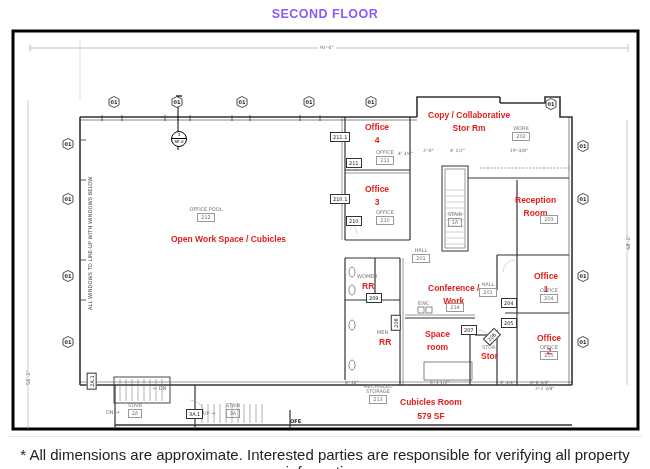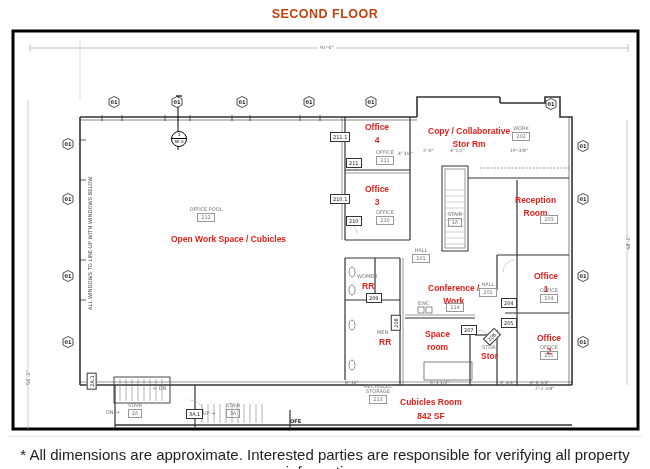--- a/index.html
+++ b/index.html
@@ -1,17 +1,17 @@
 <!DOCTYPE html>
 <html><head>
 <meta charset="utf-8">
 <style>
   html,body{margin:0;padding:0;background:#fff;}
   body{width:650px;height:469px;position:relative;overflow:hidden;font-family:"Liberation Sans",sans-serif;}
-  .title{position:absolute;left:0;top:7px;width:650px;text-align:center;font-weight:bold;font-size:12.5px;letter-spacing:0.5px;color:#c2410c;}
+  .title{position:absolute;left:0;top:7px;width:650px;text-align:center;font-weight:bold;font-size:12.5px;letter-spacing:0.5px;color:#8b5cf6;}
   svg.plan{position:absolute;left:0;top:0;}
   .red{position:absolute;color:#e0201c;font-weight:bold;font-size:8.5px;text-align:center;white-space:nowrap;line-height:1;}
   .tag{position:absolute;font-size:5px;color:#777;text-align:center;line-height:1;white-space:nowrap;font-family:"DejaVu Sans",sans-serif;}
   .tagbox{display:block;margin:1px auto 0;border:1px solid #999;padding:1px 3px;font-size:5px;color:#777;width:max-content;}
   .dim{position:absolute;font-size:4.5px;color:#666;white-space:nowrap;font-family:"DejaVu Sans",sans-serif;}
   .hex{position:absolute;width:12px;height:12px;font-size:5px;font-weight:bold;display:flex;align-items:center;justify-content:center;color:#222;font-family:"DejaVu Sans",sans-serif;}
   .hex svg{position:absolute;left:0;top:0;}
   .hex span{position:relative;}
   .footnote{position:absolute;left:0;top:446px;width:650px;text-align:center;font-size:15px;color:#222;}
   .vtext{position:absolute;font-size:5px;color:#444;transform:rotate(-90deg);transform-origin:left top;white-space:nowrap;font-family:"DejaVu Sans",sans-serif;}
@@ -272,21 +272,21 @@
 <div class="red" style="left:365px;top:183px;line-height:13px;">
   <div>Office</div>
     <div>3</div>
 </div>
 <div class="tag" style="left:370px;top:210px;width:30px;">
   <span>OFFICE</span><span class="tagbox">210</span>
 </div>
 <div class="boxlbl" style="left:346px;top:216px;">210</div>
 <div class="boxlbl" style="left:330px;top:194px;">210.1</div>
 
-<div class="red" style="left:428px;top:109px;line-height:13px;margin-top:16px;">
+<div class="red" style="left:428px;top:109px;line-height:13px;">
   <div>Copy / Collaborative</div>
     <div>Stor Rm</div>
 </div>
 <div class="tag" style="left:506px;top:126px;width:30px;">
   <span>WORK</span><span class="tagbox">202</span>
 </div>
 
 <div class="tag" style="left:440px;top:212px;width:30px;">
   <span>STAIR</span><span class="tagbox">1A</span>
 </div>
@@ -349,21 +349,21 @@
 
 <div class="boxlbl" style="left:484px;top:332px;transform:rotate(-45deg);">206</div>
 <div class="tag" style="left:482px;top:345px;">STOR</div>
 <div class="red" style="left:481px;top:352px;">Stor</div>
 
 <div class="tag" style="left:358px;top:384px;width:40px;">
   <span>MECH/ELEC</span><br><span>STORAGE</span><span class="tagbox">213</span>
 </div>
 <div class="red" style="left:400px;top:395px;line-height:14px;">
   <div>Cubicles Room</div>
-    <div>842 SF</div>
+    <div>579 SF</div>
 </div>
 
 <div class="tag" style="left:123px;top:403px;width:24px;">
   <span>STAIR</span><span class="tagbox">2A</span>
 </div>
 <div class="tag" style="left:106px;top:410px;"><span>DN</span> →</div>
 <div class="tag" style="left:153px;top:386px;">← <span>DN</span></div>
 <div class="boxlbl" style="left:83px;top:376px;transform:rotate(-90deg);">2A.1</div>
 <div class="tag" style="left:221px;top:403px;width:24px;">
   <span>STAIR</span><span class="tagbox">3A</span>

